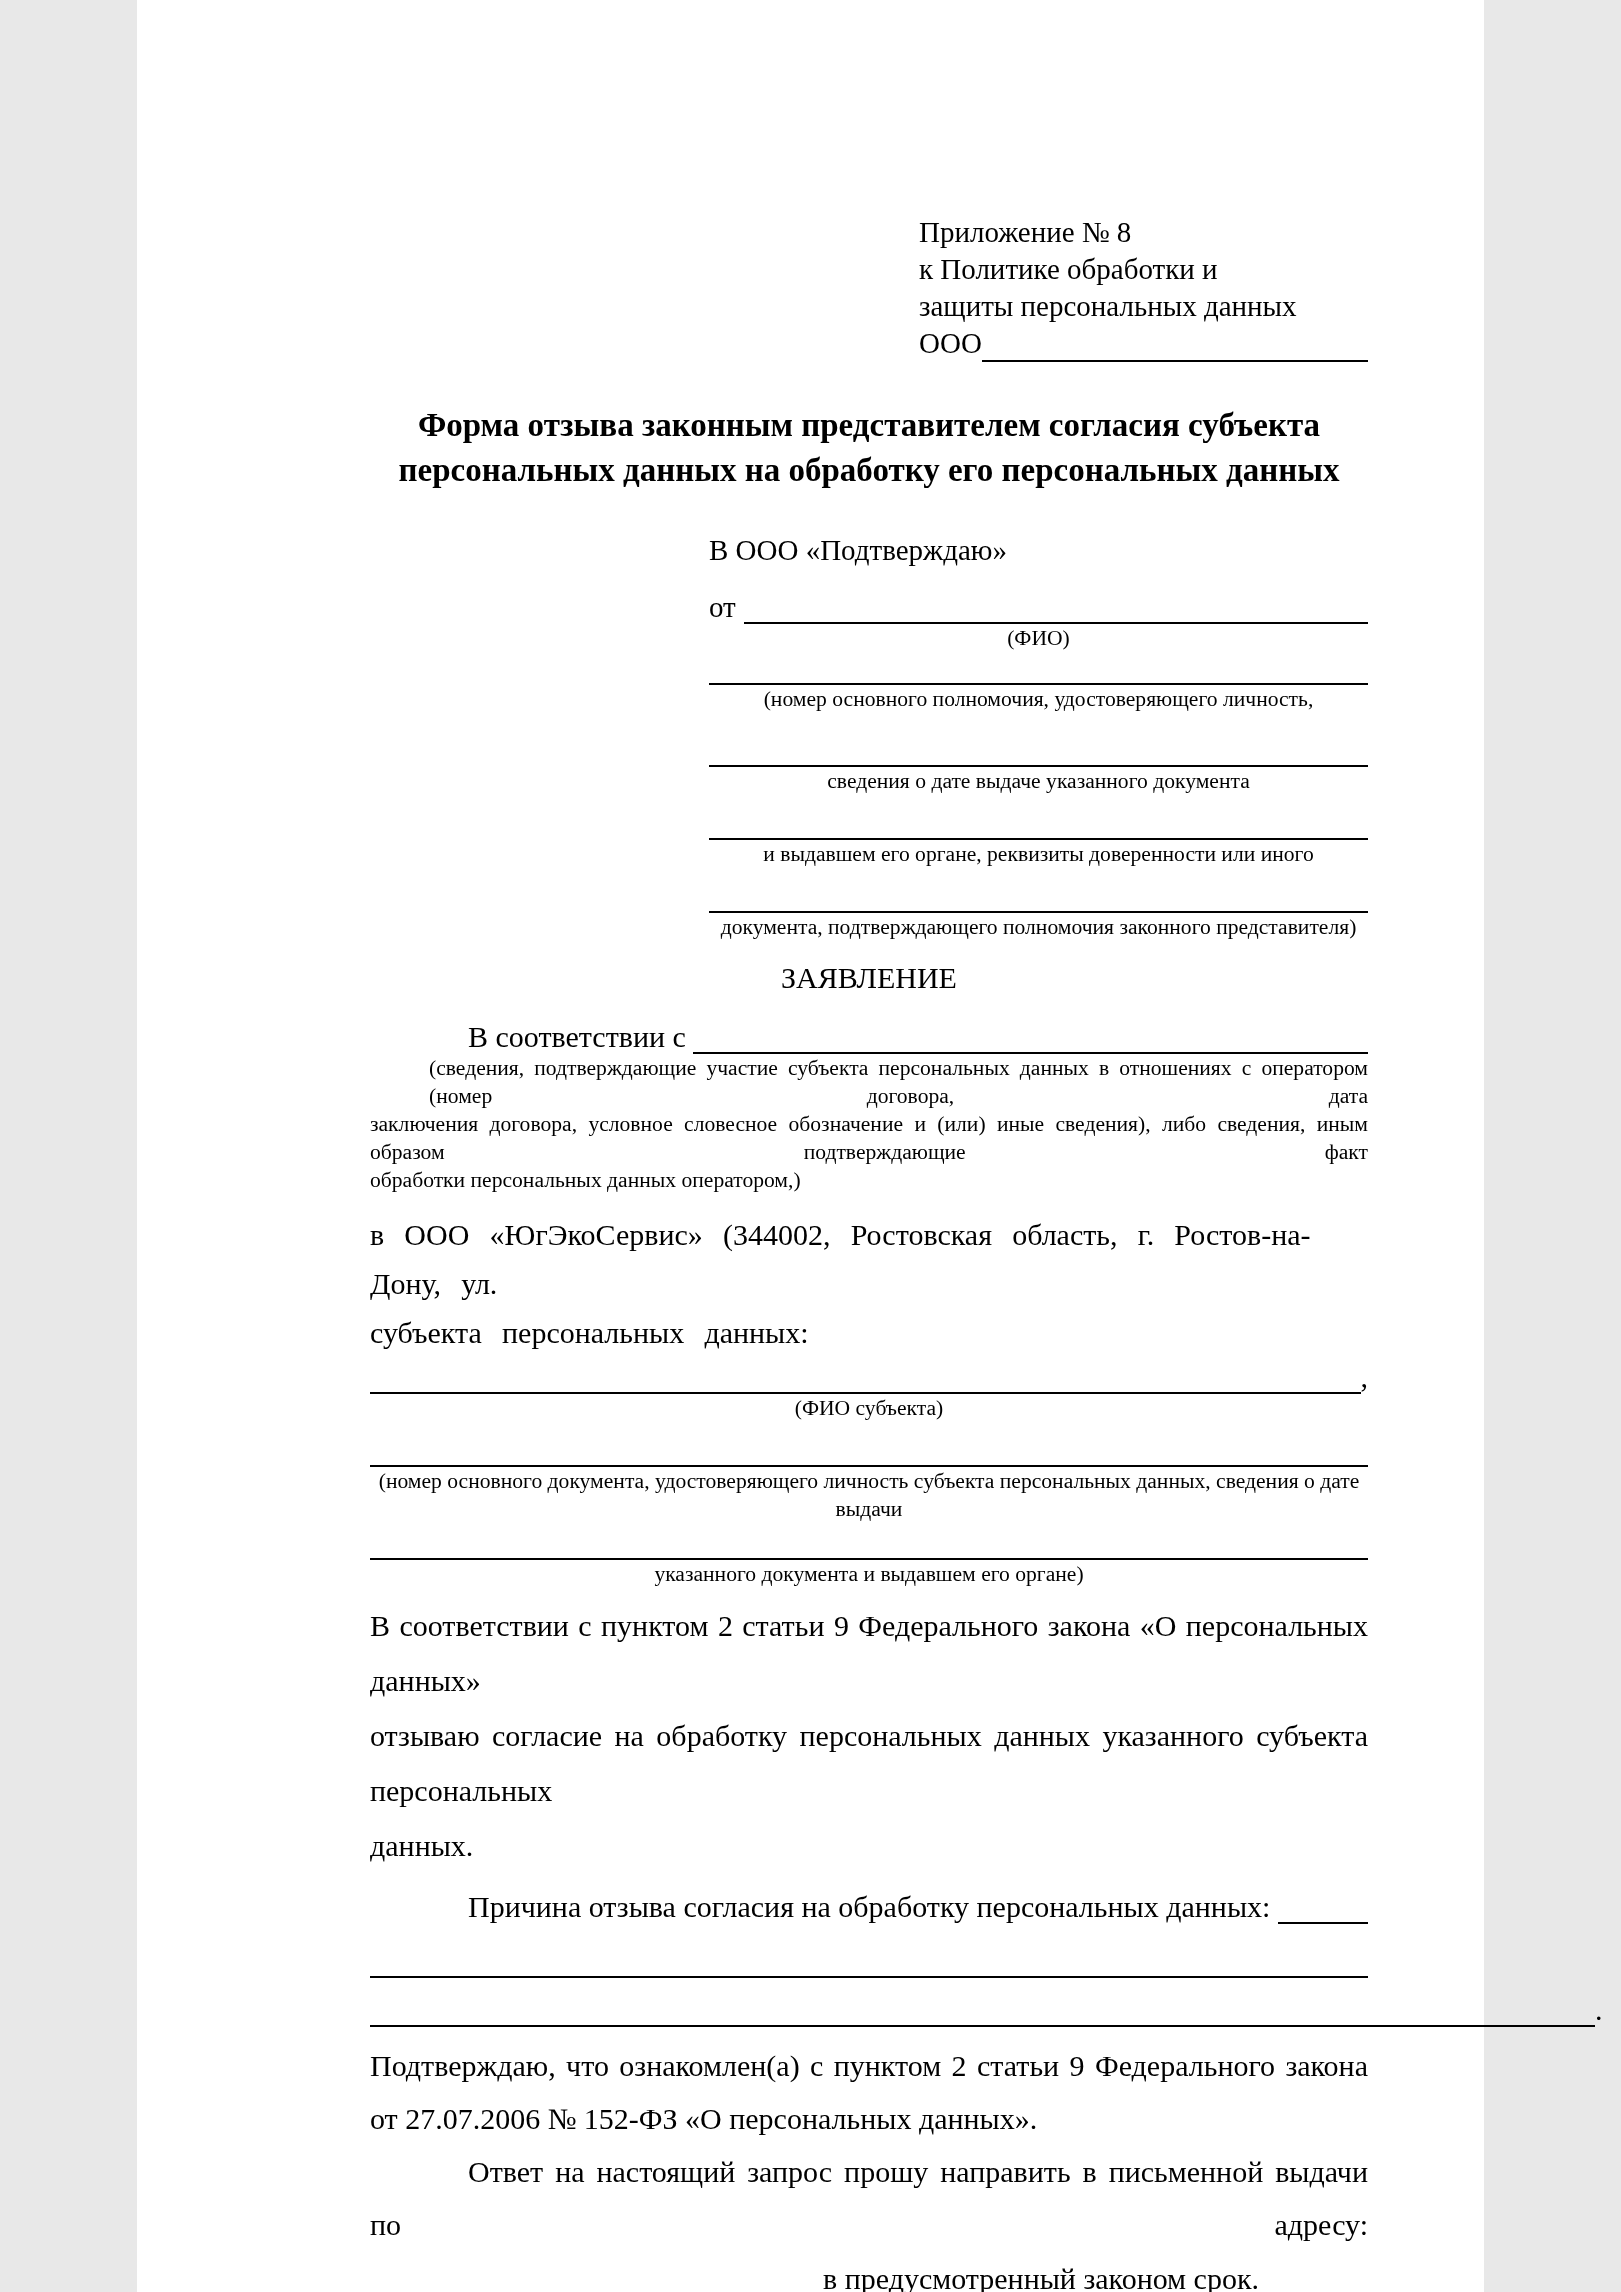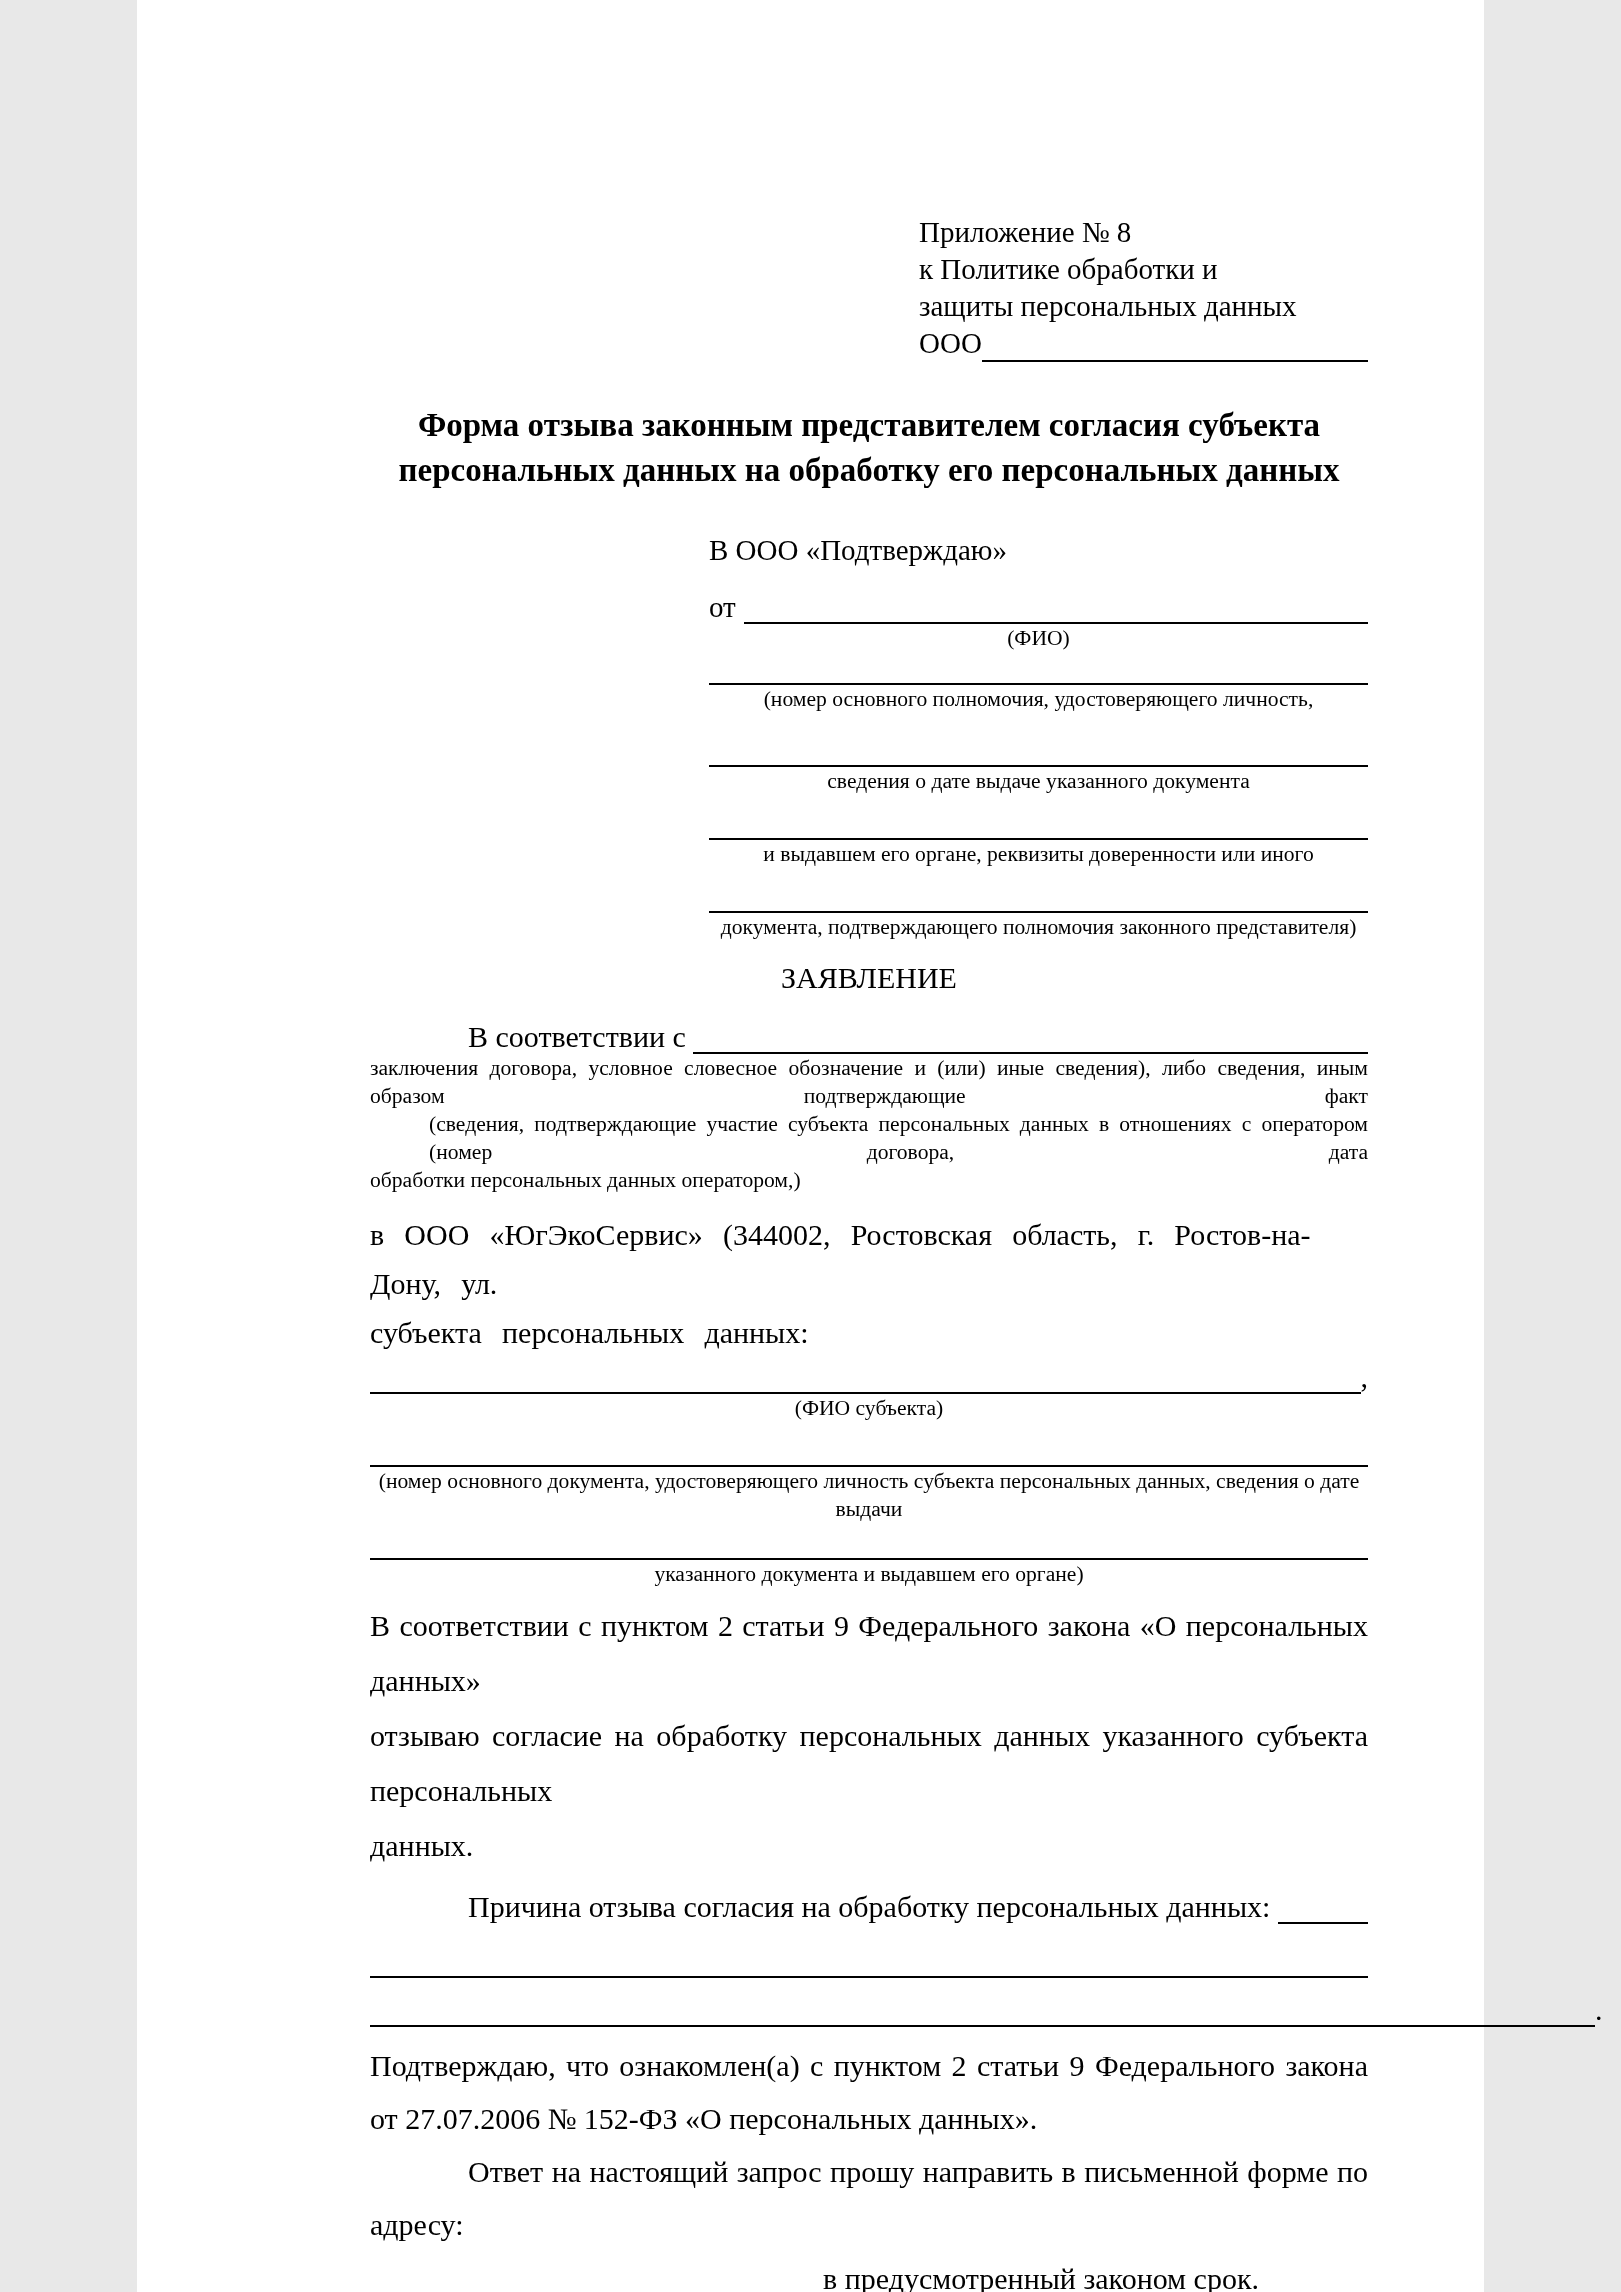--- a/index.html
+++ b/index.html
@@ -118,22 +118,22 @@
     <div class="cap">документа, подтверждающего полномочия законного представителя)</div>
   </div>
 
   <div class="statement">ЗАЯВЛЕНИЕ</div>
 
   <div class="accordance-row">
     <span class="ind"></span><span>В соответствии с</span>&nbsp;<span class="fill"></span>
   </div>
 
   <div class="small-par">
+    <div class="stretch sc-first">(сведения, подтверждающие участие субъекта персональных данных в отношениях с оператором (номер договора, дата</div>
     <div class="stretch">заключения договора, условное словесное обозначение и (или) иные сведения), либо сведения, иным образом подтверждающие факт</div>
-    <div class="stretch sc-first">(сведения, подтверждающие участие субъекта персональных данных в отношениях с оператором (номер договора, дата</div>
     <div>обработки персональных данных оператором,)</div>
   </div>
 
   <div class="operator-par">
     <div>в ООО «ЮгЭкоСервис» (344002, Ростовская область, г. Ростов-на-Дону, ул.</div>
     <div>субъекта персональных данных:</div>
   </div>
 
   <div class="subject-row">
     <span class="fill"></span>
@@ -160,21 +160,21 @@
   <div class="reason-blank2-row">
     <span class="fill"></span>
       <span>.</span>
   </div>
 
   <div class="confirm-par">
     <div class="stretch">Подтверждаю, что ознакомлен(а) с пунктом 2 статьи 9 Федерального закона</div>
     <div>от 27.07.2006 № 152-ФЗ «О персональных данных».</div>
   </div>
 
-  <div class="answer-par stretch">Ответ на настоящий запрос прошу направить в письменной форме по адресу:</div>
+  <div class="answer-par stretch">Ответ на настоящий запрос прошу направить в письменной выдачи по адресу:</div>
   <div class="answer-row">
     <span class="fill"></span>
       <span>в предусмотренный законом срок.</span>
   </div>
 
   <div class="footer-row">
     <span>«___» ________20__г.</span>
     <span class="sig-group">
       <span class="fill"></span>
         <span>(подпись)</span>

